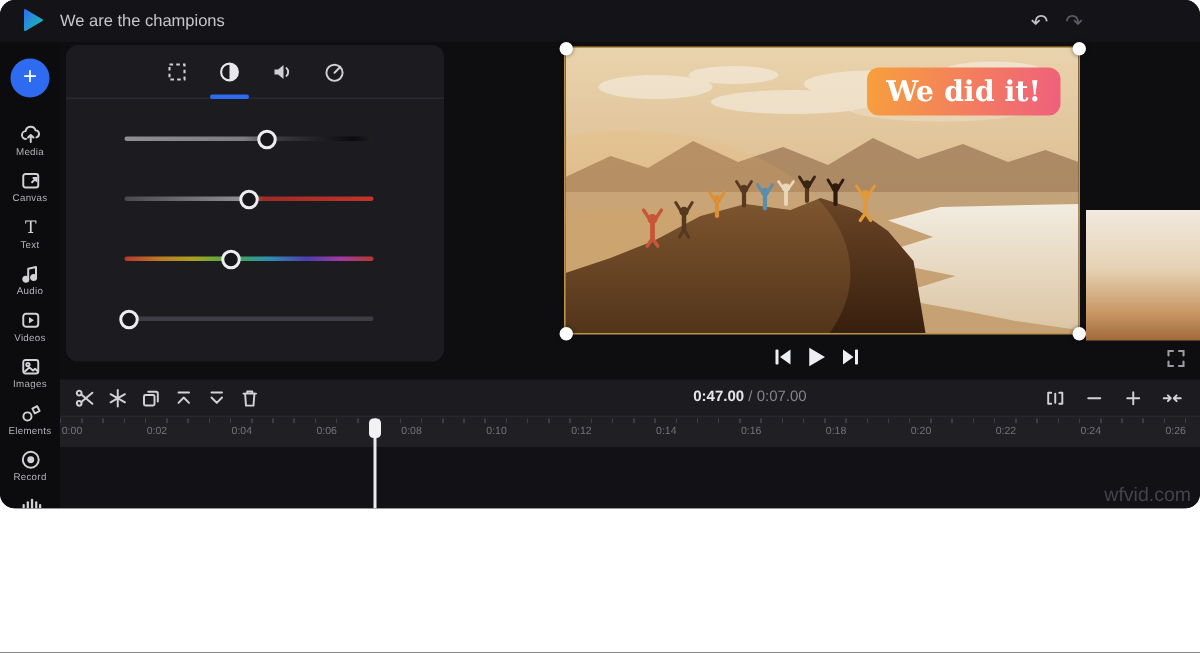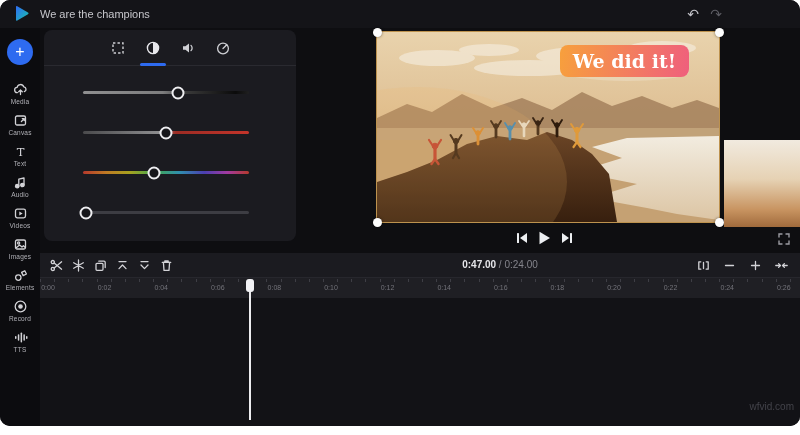--- a/index.html
+++ b/index.html
@@ -1,16 +1,16 @@
 <!DOCTYPE html>
 <html><head>
 <meta charset="utf-8">
 <style>
   html,body{margin:0;padding:0;background:#fff;font-family:"Liberation Sans",sans-serif;}
-  .app{position:relative;width:800px;height:426px;background:#0e0e11;border-radius:10px;overflow:hidden;
+  .app{position:relative;width:800px;height:339px;background:#0e0e11;border-radius:10px;overflow:hidden;
        -webkit-font-smoothing:antialiased;}
   svg{display:block;}
   
   .topbar{position:absolute;left:0;top:0;width:800px;height:28px;background:#141418;}
   .logo{position:absolute;left:12px;top:4px;width:20px;height:20px;}
   .doc-title{position:absolute;left:40px;top:0;height:28px;line-height:28px;font-size:11px;color:#c6c6cb;}
   .histbtn{position:absolute;top:3px;width:20px;height:22px;text-align:center;line-height:22px;font-size:14px;color:#c2c2c8;cursor:pointer;}
   .histbtn.dim{color:#5c5c63;}
   .export-btn{position:absolute;right:8px;top:4px;height:21px;padding:0 10px 0 8px;background:#2a2a31;border-radius:5px;
       display:flex;align-items:center;gap:5px;color:#ededf0;font-size:10.5px;font-weight:bold;cursor:pointer;}
@@ -33,21 +33,21 @@
   .s-value{position:absolute;right:43px;top:8px;font-size:9px;color:#e8e8ec;}
   .s-track{position:absolute;left:39px;top:25px;width:166px;height:3px;border-radius:2px;}
   .t-contrast{background:linear-gradient(90deg,#8f8f90 0%,#7d7d7e 48%,#3a3a3a 62%,#0b0b0b 92%,#202020 100%);}
   .t-saturation{background:linear-gradient(90deg,#4a4a4c 0%,#8d8d8f 46%,#9c2c24 56%,#c3342a 100%);}
   .t-hue{background:linear-gradient(90deg,#b5392c 0%,#bf7a24 14%,#a8a21f 28%,#43a84f 43%,#2f8fae 58%,#4b3fb0 73%,#a23aa0 87%,#b5392c 100%);}
   .t-plain{background:#3d3d43;}
   .s-handle{position:absolute;top:50%;width:9px;height:9px;border:2.5px solid #ededf0;border-radius:50%;background:#17171b;
       transform:translate(-50%,-50%);cursor:pointer;}
   
   .stage{position:absolute;left:377px;top:32px;width:342px;height:190px;outline:1px solid #bd924e;cursor:move;}
-  .badge{position:absolute;right:30px;top:13px;padding:5px 13px;border-radius:8px;
+  .badge{position:absolute;right:12px;top:13px;padding:5px 13px;border-radius:8px;
       font-family:"DejaVu Serif",serif;font-weight:bold;font-size:19px;color:#fff;}
   .handle{position:absolute;width:9px;height:9px;border-radius:50%;background:#fdfdfd;box-shadow:0 0 3px rgba(0,0,0,.5);}
   .artifact{position:absolute;left:724px;top:140px;width:76px;height:87px;
       background:linear-gradient(180deg,#f1eadf 0%,#e6d2b4 45%,#c89461 80%,#a06a3c 100%);}
   .controls{position:absolute;left:516px;top:231px;display:flex;align-items:center;gap:10px;}
   .ctl{cursor:pointer;}
   .fullscreen{position:absolute;left:778px;top:233px;cursor:pointer;}
   
   .tl-toolbar{position:absolute;left:40px;top:253px;width:760px;height:24px;background:#1b1b20;}
   .tools{position:absolute;left:8px;top:4px;display:flex;gap:5px;}
@@ -55,21 +55,21 @@
   .timecode{position:absolute;left:380px;top:6px;width:160px;text-align:center;font-size:10px;color:#85858c;}
   .timecode b{color:#e6e6ea;font-weight:bold;}
   .zoomers{position:absolute;right:10px;top:4px;display:flex;gap:9px;}
   .ruler{position:absolute;left:40px;top:277px;width:760px;height:21px;background:#1f1f24;border-top:1px solid #27272d;}
   .ruler-ticks{position:absolute;left:0;top:1px;width:760px;height:3px;
       background:repeating-linear-gradient(90deg,#3e3e45 0 1px,transparent 1px 14.15px);}
   .r-label{position:absolute;top:6px;font-size:7px;color:#73737a;transform:translateX(-50%);}
   .tracks{position:absolute;left:40px;top:298px;width:760px;height:137px;background:#121216;}
   .playhead-line{position:absolute;top:279px;width:1.5px;height:141px;background:#ececef;z-index:40;}
   .playhead-cap{position:absolute;top:279px;width:8px;height:13px;border-radius:3px;background:#f2f2f5;z-index:41;cursor:grab;}
-  .watermark{position:absolute;right:6px;bottom:14px;font-size:10px;color:#43434a;}
+  .watermark{position:absolute;right:6px;bottom:2px;font-size:13px;color:#43434a;}
 </style>
 </head>
 <body>
 
 <div class="app">
 
   <div class="topbar">
     <div class="logo">
       <svg width="20" height="20" viewBox="0 0 20 20">
         <defs>
@@ -397,21 +397,21 @@
           </svg>
         </div>
         <div class="tool">
           <svg width="15" height="15" viewBox="0 0 15 15" stroke="#d2d2d6" stroke-width="1.3" fill="none" stroke-linecap="round" stroke-linejoin="round">
             <path d="M3.3 4.4 h8.4 M5.8 4.4 V3 h3.4 v1.4"></path>
             <path d="M4.4 4.4 l.6 8 h5 l.6-8"></path>
           </svg>
         </div>
       </div>
     <div class="timecode">
-      <b>0:47.00</b><span> / </span><span>0:24.00</span>
+      <b>0:47.00</b><span> / </span><span>0:07.00</span>
     </div>
     <div class="zoomers" id="tl-zoomers">
         <div class="tool">
           <svg width="15" height="15" viewBox="0 0 15 15" stroke="#d2d2d6" stroke-width="1.3" fill="none" stroke-linecap="round" stroke-linejoin="round">
             <path d="M4.8 3.8 H2.8 V11.2 H4.8 M10.2 3.8 h2 V11.2 h-2 M7.5 4.5 V10.5"></path>
           </svg>
         </div>
         <div class="tool">
           <svg width="15" height="15" viewBox="0 0 15 15" stroke="#d2d2d6" stroke-width="1.3" fill="none" stroke-linecap="round" stroke-linejoin="round">
             <path d="M3.5 7.5 h8"></path>

